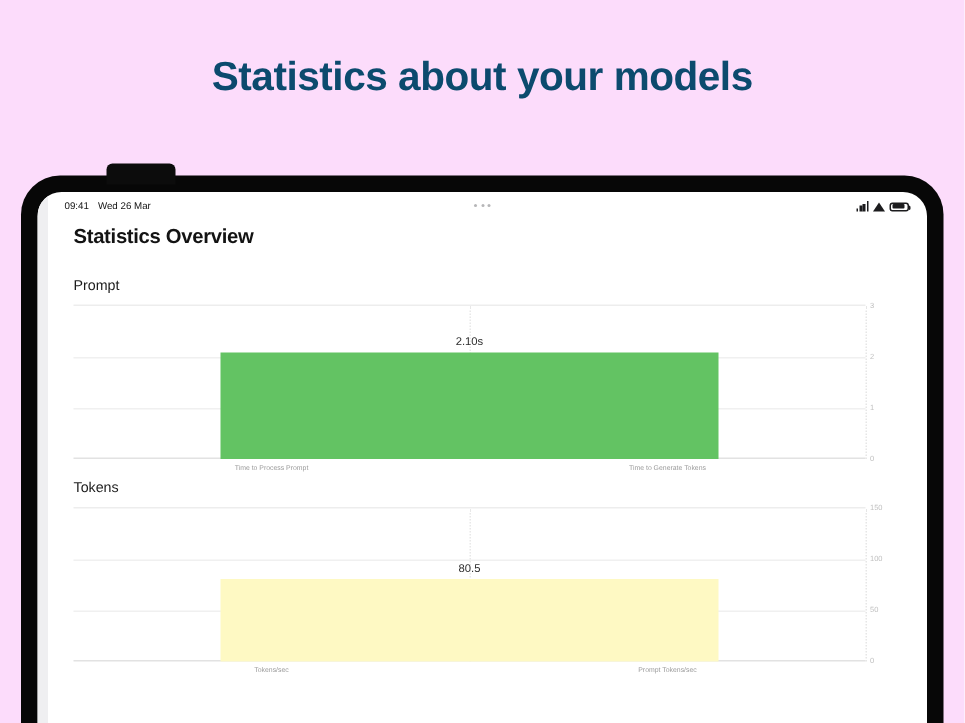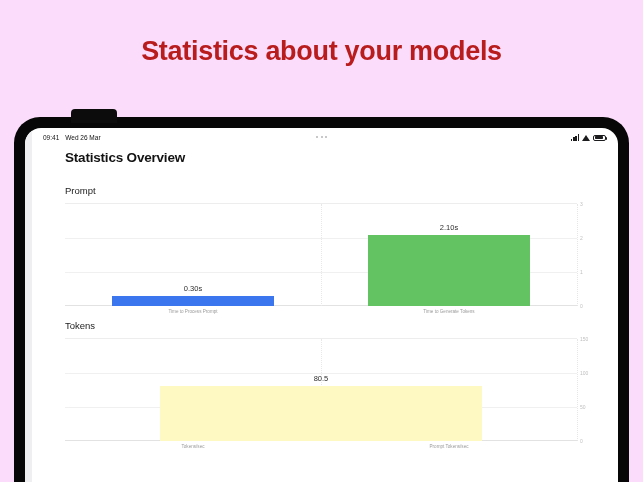--- a/index.html
+++ b/index.html
@@ -17,21 +17,21 @@
 
   
   .headline {
     position: absolute;
     top: 36px;
     left: 0;
     width: 643px;
     text-align: center;
     font-size: 27px;
     font-weight: bold;
-    color: #b91c1c;
+    color: #0c4a6e;
     letter-spacing: -0.3px;
   }
 
   
   .device {
     position: absolute;
     left: 14px;
     top: 117px;
     width: 615px;
     height: 400px;
@@ -153,21 +153,21 @@
   .battery span {
     display: block;
     height: 100%;
     width: 82%;
     background: #1c1c1e;
     border-radius: 0.7px;
   }
 
   
   .app {
-    padding: 7px 17px 0 40px;
+    padding: 7px 17px 0 24px;
     box-sizing: border-box;
   }
   .page-title {
     font-size: 13.5px;
     font-weight: bold;
     color: #131313;
     letter-spacing: -0.2px;
     margin: 0 0 20px 0;
   }
   .section-title {
@@ -315,25 +315,20 @@
             <div class="gridline" style="top:66.66%"></div>
             <div class="axis-line"></div>
             <div class="vdivider"></div>
 
             <div class="ytick" style="top:0%">3</div>
             <div class="ytick" style="top:33.33%">2</div>
             <div class="ytick" style="top:66.66%">1</div>
             <div class="ytick" style="top:100%">0</div>
 
             <div class="bars-area">
-              <div class="bar-col">
-                <div class="bar" style="height:10%;background:#3b76ef">
-                  <div class="bar-value">0.30s</div>
-                </div>
-              </div>
               <div class="bar-col">
                 <div class="bar" style="height:70%;background:#63c363">
                   <div class="bar-value">2.10s</div>
                 </div>
               </div>
             </div>
           </div>
           <div class="xlabels">
             <div class="xlabel">Time to Process Prompt</div>
             <div class="xlabel">Time to Generate Tokens</div>

